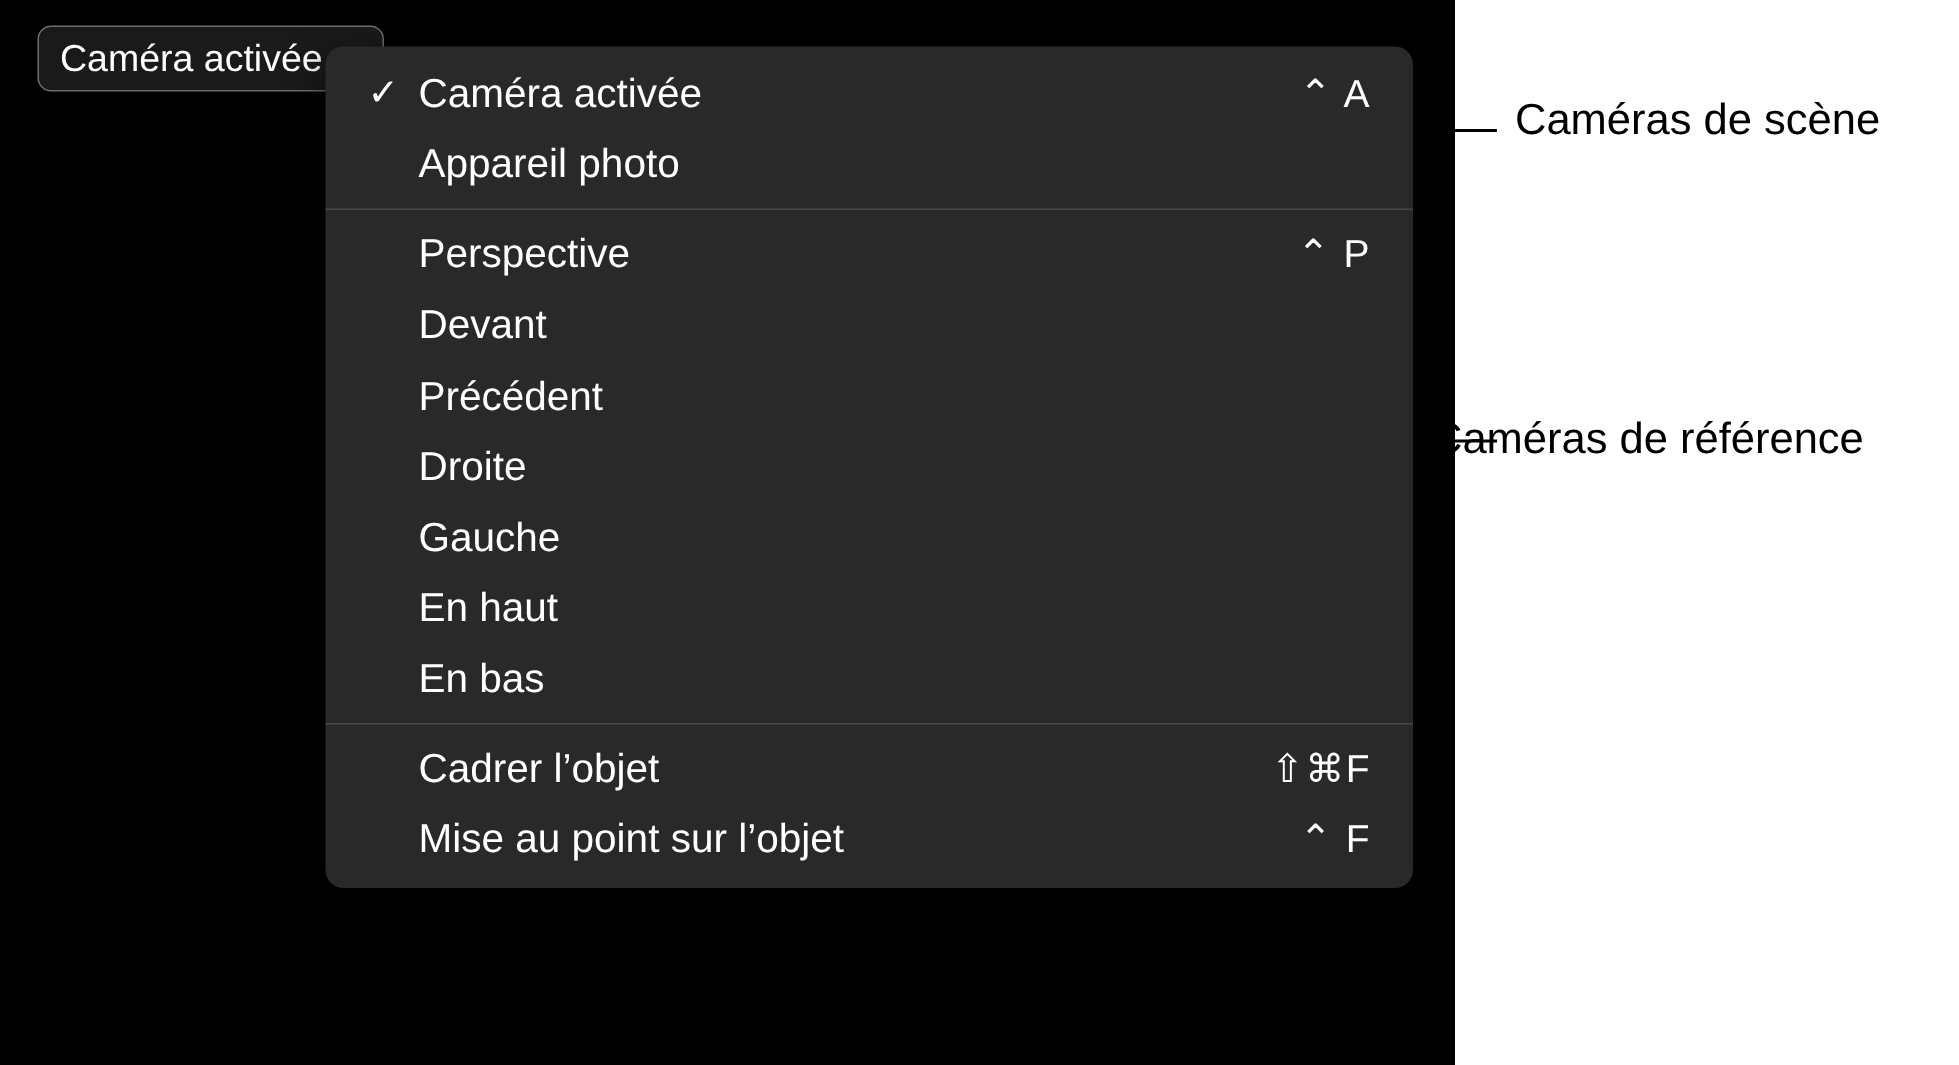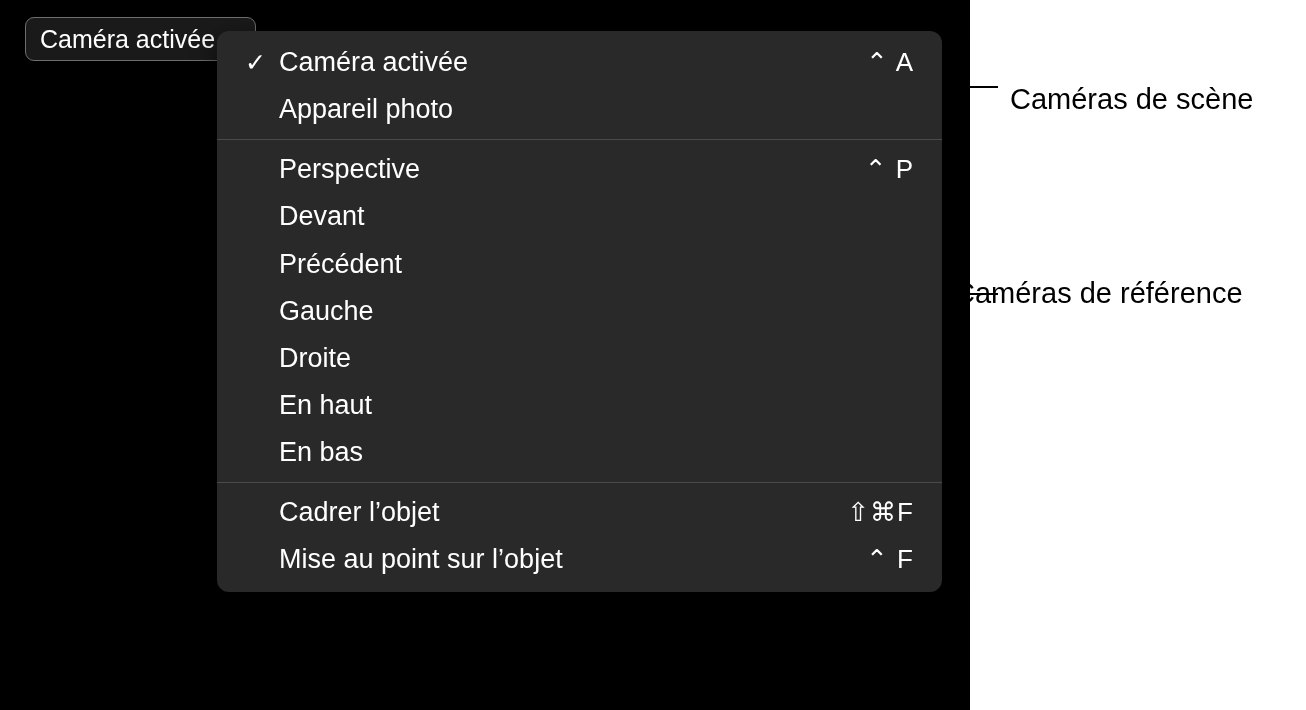--- a/index.html
+++ b/index.html
@@ -131,21 +131,21 @@
     }
     .callout-text {
       position: absolute;
       font-size: 29px;
       color: #000000;
       white-space: nowrap;
       font-weight: 400;
     }
     .callout-text.t1 {
       left: 1010px;
-      top: 83px;
+      top: 64px;
     }
     .callout-text.t2 {
       left: 954px;
       top: 277px;
     }
   </style>
 </head>
 <body>
 
 <div class="viewport"></div>
@@ -191,26 +191,26 @@
     <span class="label">Devant</span>
     <span class="shortcut"></span>
   </div>
   <div class="menu-item">
     <span class="check"></span>
     <span class="label">Précédent</span>
     <span class="shortcut"></span>
   </div>
   <div class="menu-item">
     <span class="check"></span>
+    <span class="label">Droite</span>
+    <span class="shortcut"></span>
+  </div>
+  <div class="menu-item">
+    <span class="check"></span>
     <span class="label">Gauche</span>
-    <span class="shortcut"></span>
-  </div>
-  <div class="menu-item">
-    <span class="check"></span>
-    <span class="label">Droite</span>
     <span class="shortcut"></span>
   </div>
   <div class="menu-item">
     <span class="check"></span>
     <span class="label">En haut</span>
     <span class="shortcut"></span>
   </div>
   <div class="menu-item">
     <span class="check"></span>
     <span class="label">En bas</span>

